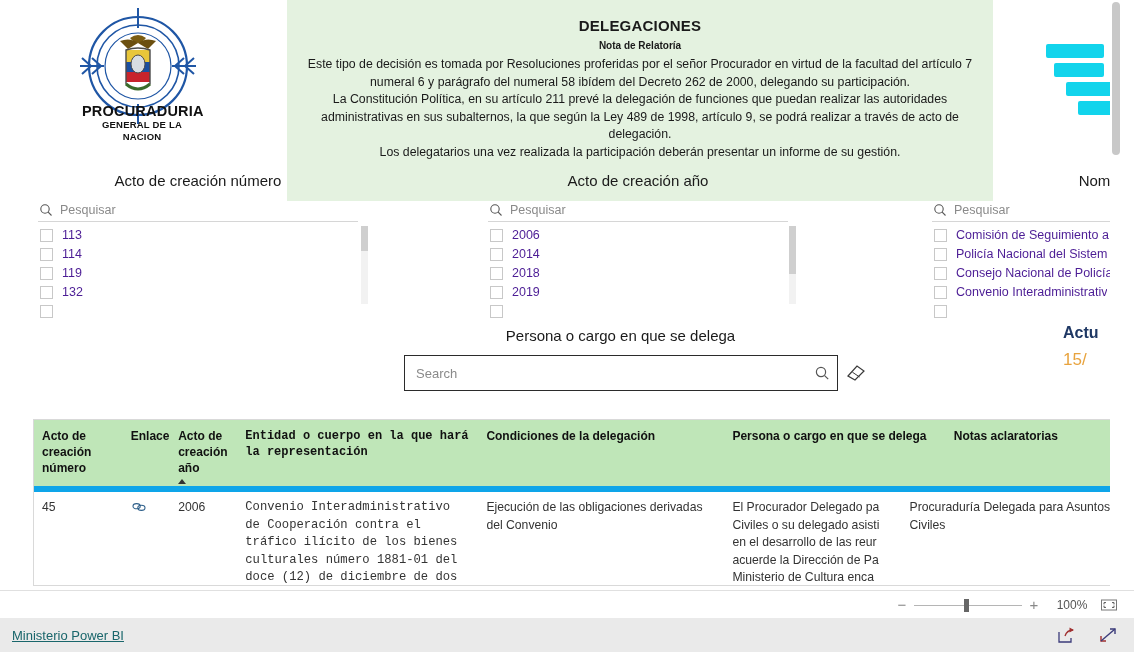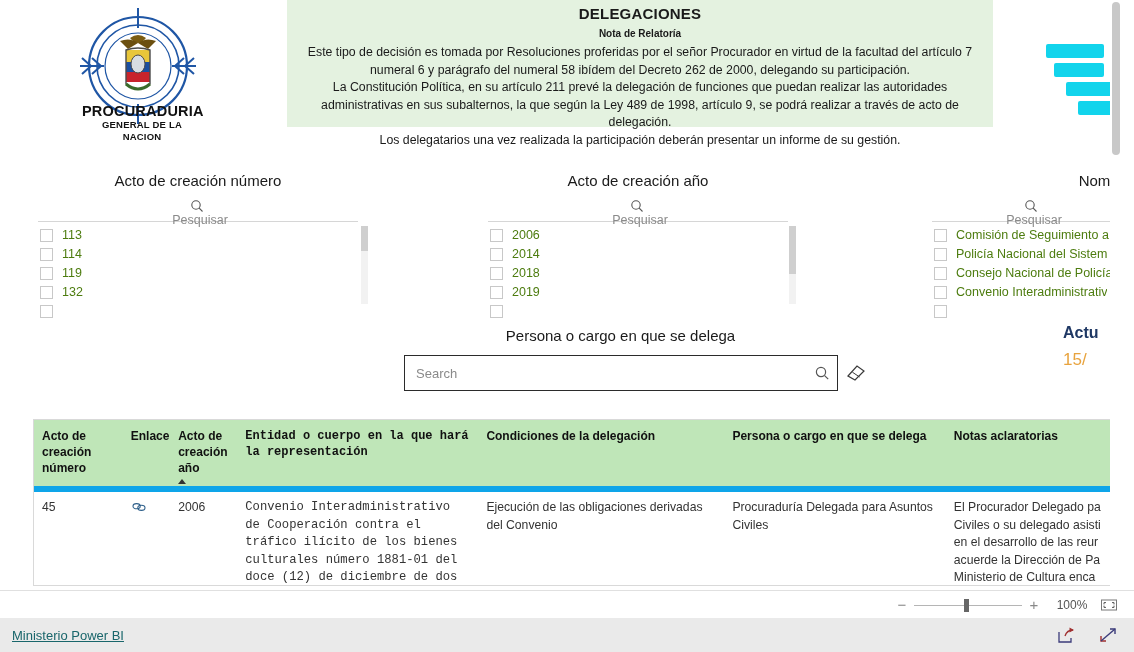--- a/index.html
+++ b/index.html
@@ -19,24 +19,24 @@
     overflow: hidden;
   }
 
   
   .pgn-logo { position: absolute; left: 60px; top: 8px; width: 160px; height: 140px; }
   .pgn-logo svg { display: block; }
 
   
   .nota-box {
     position: absolute; left: 287px; top: 0px;
-    width: 706px; height: 127px;
+    width: 706px; height: 201px;
     background: #e4f2e0;
     box-sizing: border-box;
-    padding: 4px 10px 4px 10px;
+    padding: 16px 10px 4px 10px;
     text-align: center;
     color: #1a1a1a;
   }
   .nota-title { font-size: 15px; font-weight: bold; line-height: 20px; letter-spacing: .2px; }
   .nota-sub   { font-size: 10px; font-weight: bold; line-height: 19px; }
   .nota-body  { font-size: 12.3px; line-height: 17.5px; margin-top: 1px; }
   .nota-body p { margin: 0; }
 
   
   .un-logo { position: absolute; left: 1046px; top: 42px; width: 88px; height: 80px; }
@@ -53,32 +53,32 @@
 
   
   .slicer { position: absolute; }
   .slicer-title {
     text-align: center; font-size: 15px; color: #1a1a1a;
     line-height: 20px; margin-bottom: 8px;
   }
   .slicer-search {
     position: relative; height: 22px;
     border-bottom: 1px solid #d6d6d6;
-    display: flex; align-items: center; flex-direction: column;
+    display: flex; align-items: center;
   }
   .slicer-search .mag { width: 18px; height: 14px; flex: none; }
   .slicer-ph { font-size: 12.5px; color: #8a8a8a; padding-left: 4px; }
   .slicer-list { position: relative; margin-top: 4px; }
   .slicer-row { display: flex; align-items: center; height: 19px; }
   .slicer-cb {
     width: 11px; height: 11px; border: 1px solid #c8c8c8; background: #fff;
     flex: none; margin-right: 9px; margin-left: 2px;
   }
   .slicer-label {
-    font-size: 12.5px; color: #4d7c0f; white-space: nowrap; overflow: hidden;
+    font-size: 12.5px; color: #4c1d95; white-space: nowrap; overflow: hidden;
     line-height: 19px;
     text-align: right;
   }
   .slicer-sb {
     position: absolute; top: 0; width: 7px; background: #f2f2f2;
   }
   .slicer-sb-thumb { position: absolute; left: 0; top: 0; width: 7px; background: #cfcfcf; }
 
   
   .ts-title {
@@ -373,22 +373,22 @@
         <div class="td c0">45</div>
         <div class="td c1">
           <svg class="link-ico" viewBox="0 0 16 14">
             <ellipse cx="5.6" cy="6.2" rx="3.6" ry="2.6" fill="none" stroke="#2e5f8a" stroke-width="1.1"></ellipse>
             <ellipse cx="10.4" cy="7.8" rx="3.6" ry="2.6" fill="none" stroke="#2e5f8a" stroke-width="1.1"></ellipse>
           </svg>
         </div>
         <div class="td c2">2006</div>
         <div class="td c3">Convenio Interadministrativo de Cooperación contra el tráfico ilícito de los bienes culturales número 1881-01 del doce (12) de diciembre de dos mil cinco (2005)</div>
         <div class="td c4">Ejecución de las obligaciones derivadas del Convenio</div>
+        <div class="td c6">El Procurador Delegado pa Civiles o su delegado asisti en el desarrollo de las reur acuerde la Dirección de Pa Ministerio de Cultura enca</div>
         <div class="td c5">Procuraduría Delegada para Asuntos Civiles</div>
-        <div class="td c6">El Procurador Delegado pa Civiles o su delegado asisti en el desarrollo de las reur acuerde la Dirección de Pa Ministerio de Cultura enca</div>
       </div>
     </div>
 
     <div class="canvas-sb">
       <div class="canvas-sb-thumb"></div>
     </div>
 
   </div>
 
   <div class="zoombar">

